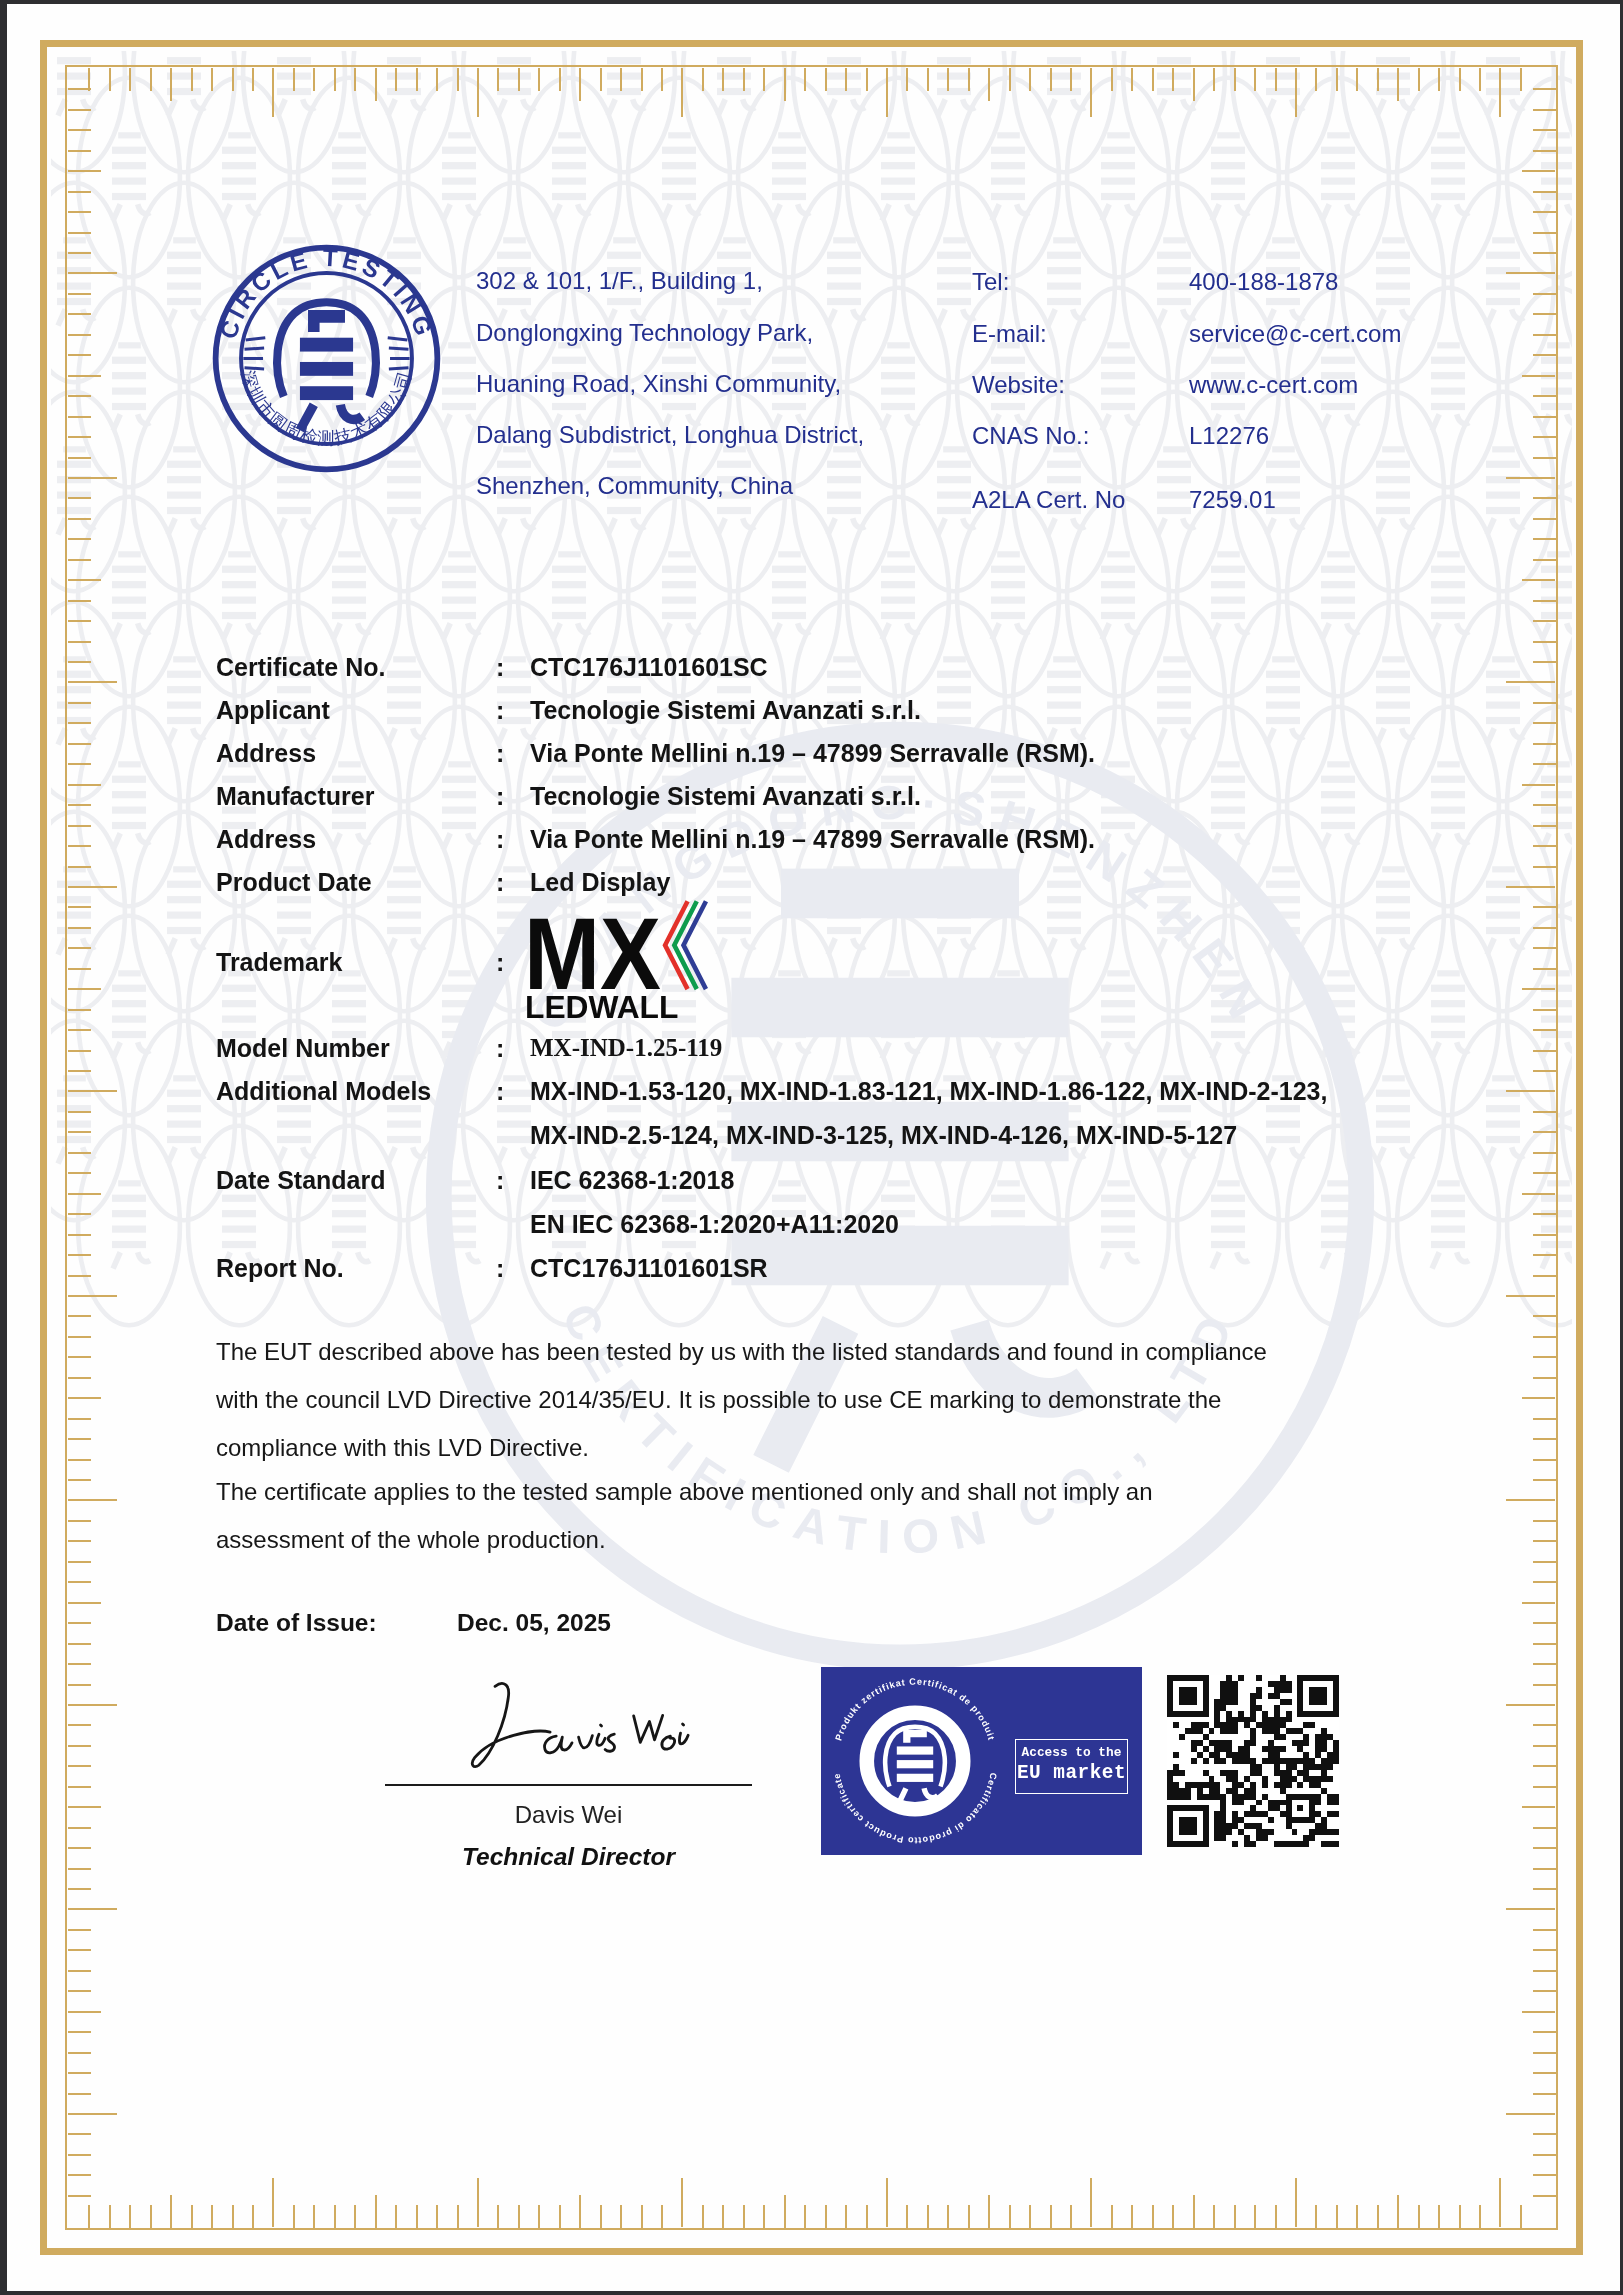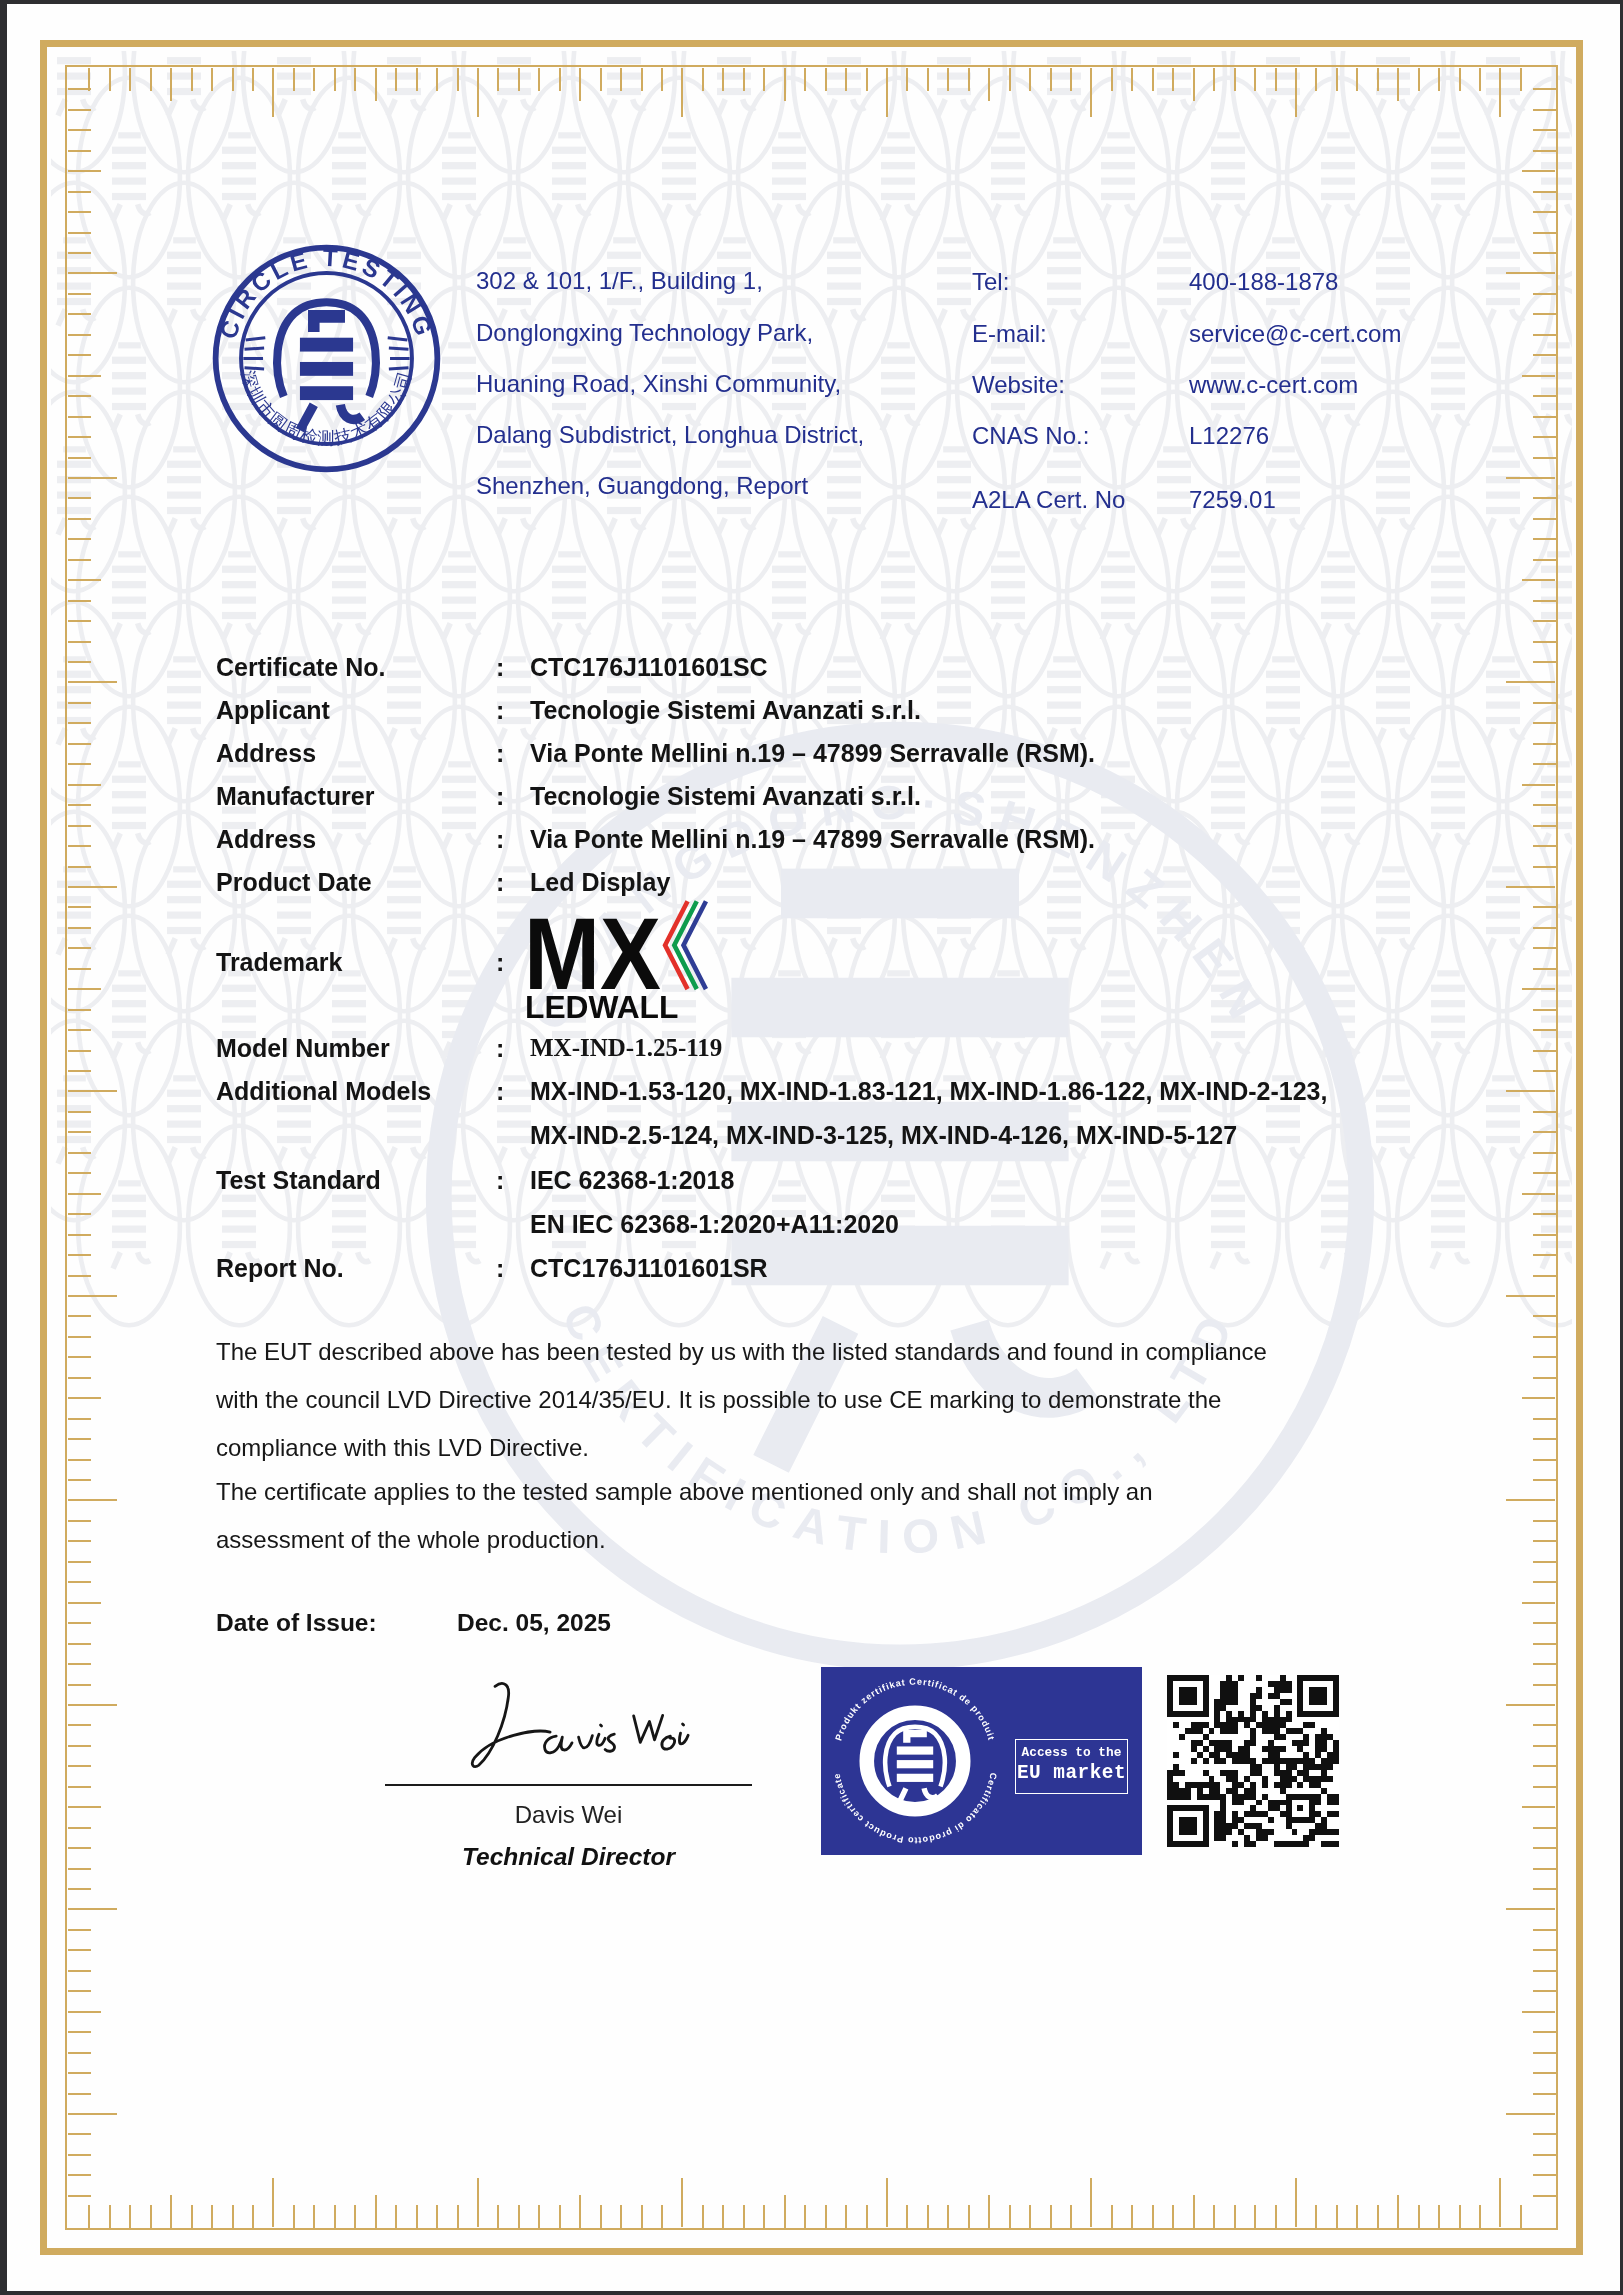--- a/index.html
+++ b/index.html
@@ -1010,21 +1010,21 @@
       <text font-family="Liberation Sans" font-size="15" letter-spacing="1" fill="#2B3890">
         <textPath href="#sealBot" startOffset="50%" text-anchor="middle">深圳市圆周检测技术有限公司</textPath>
       </text>
     </svg>
 
     <div id="addrBox">
         <div class="addr-line" style="top: 267px;">302 &amp; 101, 1/F., Building 1,</div>
         <div class="addr-line" style="top: 319px;">Donglongxing Technology Park,</div>
         <div class="addr-line" style="top: 370px;">Huaning Road, Xinshi Community,</div>
         <div class="addr-line" style="top: 421px;">Dalang Subdistrict, Longhua District,</div>
-        <div class="addr-line" style="top: 472px;">Shenzhen, Guangdong, Report</div>
+        <div class="addr-line" style="top: 472px;">Shenzhen, Community, China</div>
       </div>
     <div id="contactBox">
         <div class="contact-label" style="top: 268px;">Tel:</div>
         <div class="contact-value" style="top: 268px;">400-188-1878</div>
         <div class="contact-label" style="top: 320px;">E-mail:</div>
         <div class="contact-value" style="top: 320px;">service@c-cert.com</div>
         <div class="contact-label" style="top: 371px;">Website:</div>
         <div class="contact-value" style="top: 371px;">www.c-cert.com</div>
         <div class="contact-label" style="top: 422px;">CNAS No.:</div>
         <div class="contact-value" style="top: 422px;">L12276</div>
@@ -1054,21 +1054,21 @@
         <div class="f-line" style="top: 868px;">Led Display</div>
         <div class="f-label" style="top: 948px;">Trademark</div>
         <div class="f-colon" style="top: 948px;">:</div>
         <div class="f-label" style="top: 1034px;">Model Number</div>
         <div class="f-colon" style="top: 1034px;">:</div>
         <div class="f-line" style="top: 1034px; font-family: Liberation Serif, serif;">MX-IND-1.25-119</div>
         <div class="f-label" style="top: 1077px;">Additional Models</div>
         <div class="f-colon" style="top: 1077px;">:</div>
         <div class="f-line" style="top: 1077px;">MX-IND-1.53-120, MX-IND-1.83-121, MX-IND-1.86-122, MX-IND-2-123,</div>
         <div class="f-line" style="top: 1121px;">MX-IND-2.5-124, MX-IND-3-125, MX-IND-4-126, MX-IND-5-127</div>
-        <div class="f-label" style="top: 1166px;">Test Standard</div>
+        <div class="f-label" style="top: 1166px;">Date Standard</div>
         <div class="f-colon" style="top: 1166px;">:</div>
         <div class="f-line" style="top: 1166px;">IEC 62368-1:2018</div>
         <div class="f-line" style="top: 1210px;">EN IEC 62368-1:2020+A11:2020</div>
         <div class="f-label" style="top: 1254px;">Report No.</div>
         <div class="f-colon" style="top: 1254px;">:</div>
         <div class="f-line" style="top: 1254px;">CTC176J1101601SR</div>
       </div>
 
     <svg class="mx-logo" width="184" height="123" viewBox="0 0 360 240">
       <text x="0" y="176" font-family="Liberation Sans" font-weight="700" font-size="200" textLength="268" lengthAdjust="spacingAndGlyphs" fill="#0b0b0b">MX</text>

